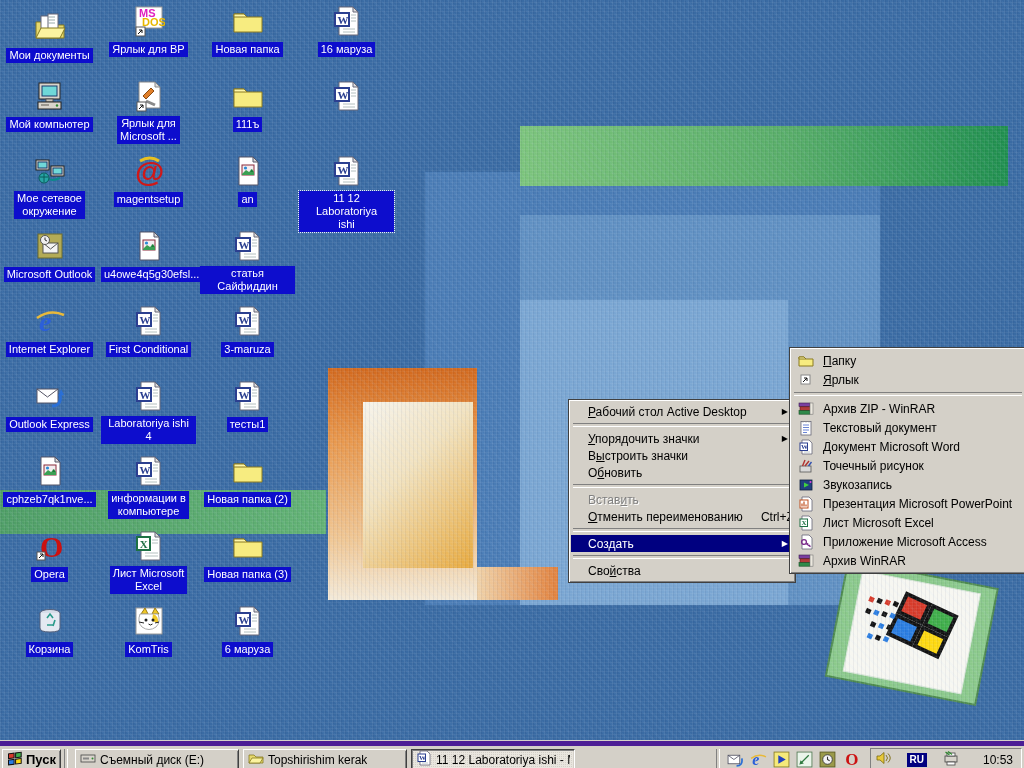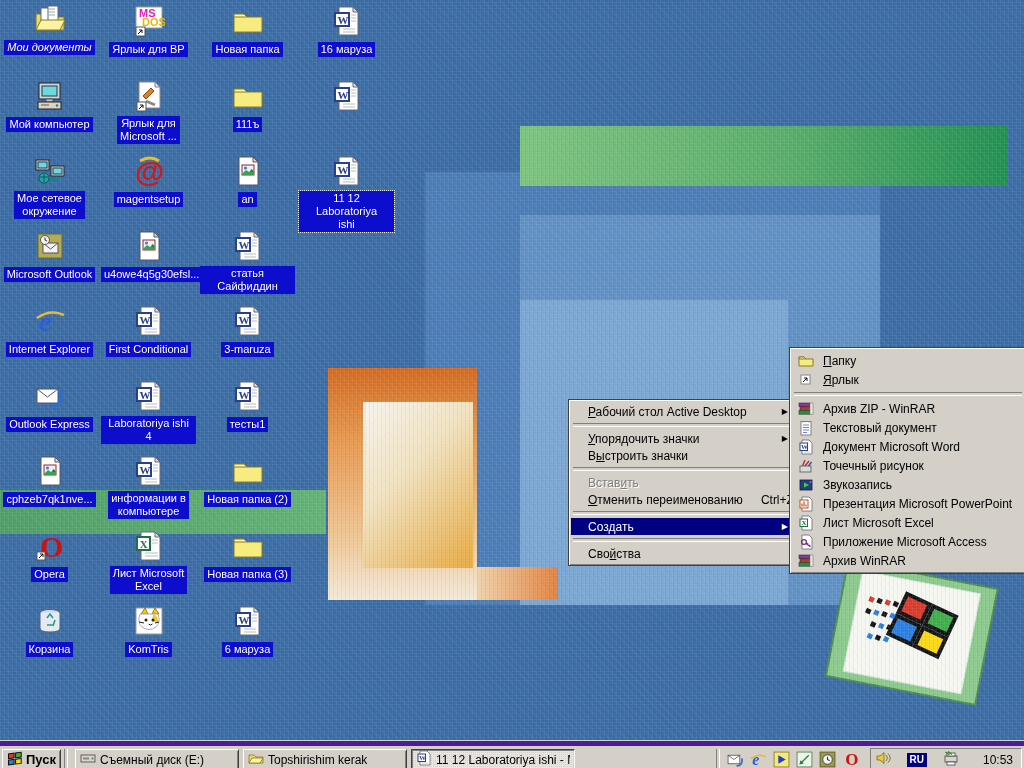--- a/index.html
+++ b/index.html
@@ -119,21 +119,21 @@
           <rect x="36" y="36" width="5" height="5" fill="#2a7de1"></rect>
         <rect x="28" y="38" width="5" height="5" fill="#111"></rect>
           <rect x="20" y="40" width="5" height="5" fill="#2a7de1"></rect>
       </g>
     </g>
   </svg>
 
   <div class="wp" id="texture"></div>
 
   <div id="icons-layer">
-      <div class="dicon" style="left: 2px; top: 3px; font-style: italic;"><div class="icw"><svg width="32" height="32" viewBox="0 0 32 32" xmlns="http://www.w3.org/2000/svg">
+      <div class="dicon" style="left: 2px; top: 11px;"><div class="icw"><svg width="32" height="32" viewBox="0 0 32 32" xmlns="http://www.w3.org/2000/svg">
             <path d="M2 11 h11 l3 3 h14 v13 H2 z" fill="#e6d96e" stroke="#857a20"></path>
             <rect x="7" y="5" width="10" height="14" fill="#fff" stroke="#667"></rect>
             <rect x="14" y="3" width="10" height="16" fill="#fff" stroke="#667"></rect>
             <path d="M14 6 h7 M14 9 h7 M14 12 h7" stroke="#9aa" stroke-width="1"></path>
             <path d="M2 27 l5-10 h24 l-5 10 z" fill="#fbf3a0" stroke="#857a20"></path>
           </svg></div><span class="lbl">Мои документы</span></div>
       <div class="dicon" style="left: 2px; top: 80px;"><div class="icw"><svg width="32" height="32" viewBox="0 0 32 32" xmlns="http://www.w3.org/2000/svg">
             <rect x="5" y="3" width="21" height="16" fill="#d8d4cc" stroke="#222"></rect>
             <rect x="8" y="6" width="15" height="10" fill="#6fd8d8" stroke="#1a3a6a"></rect>
             <rect x="12" y="19" width="7" height="3" fill="#c8c4bc" stroke="#555"></rect>
@@ -331,20 +331,23 @@
         <span class="marrow">▶</span>
       </div>
       <div class="msep"></div>
       <div class="mitem">
         <span class="mtxt"><u>У</u>порядочить значки</span>
         <span class="marrow">▶</span>
       </div>
       <div class="mitem">
         <span class="mtxt">В<u>ы</u>строить значки</span>
       </div>
+      <div class="mitem">
+        <span class="mtxt">О<u>б</u>новить</span>
+      </div>
       <div class="msep"></div>
       <div class="mitem disabled">
         <span class="mtxt">Встав<u>и</u>ть</span>
       </div>
       <div class="mitem">
         <span class="mtxt"><u>О</u>тменить переименованию</span>
         <span class="msc">Ctrl+Z</span>
       </div>
       <div class="msep"></div>
       <div class="mitem selected">

